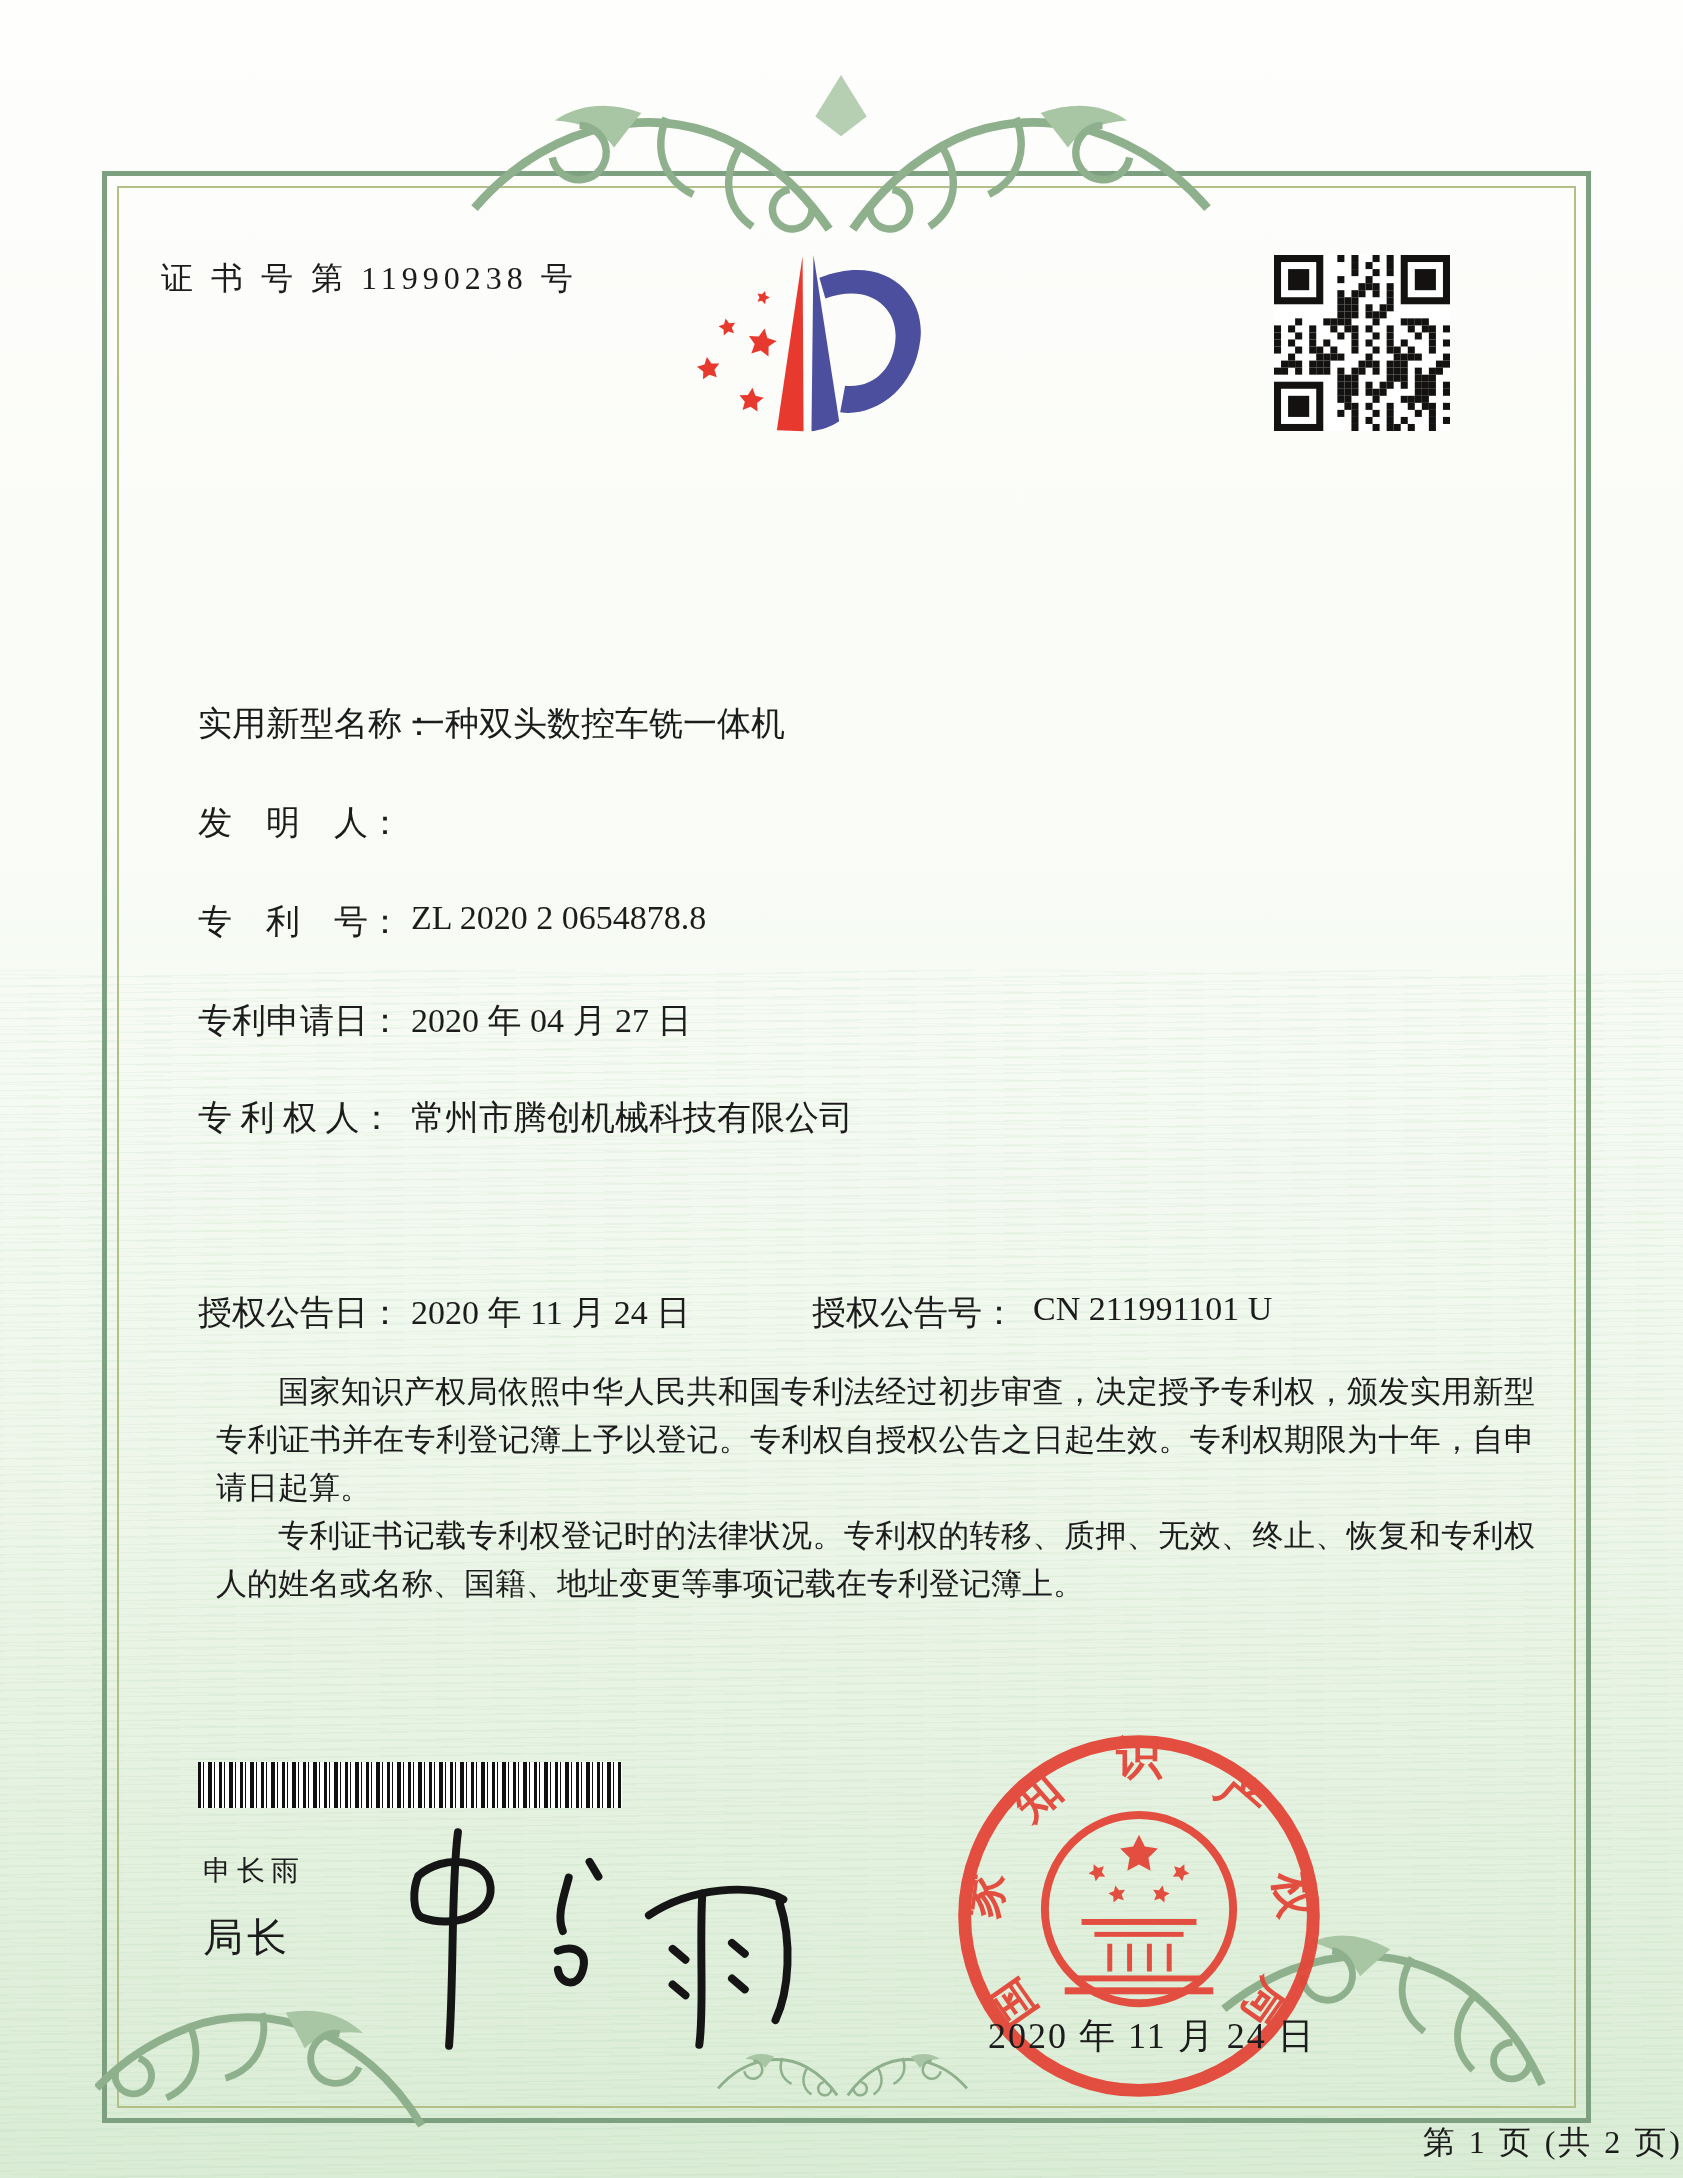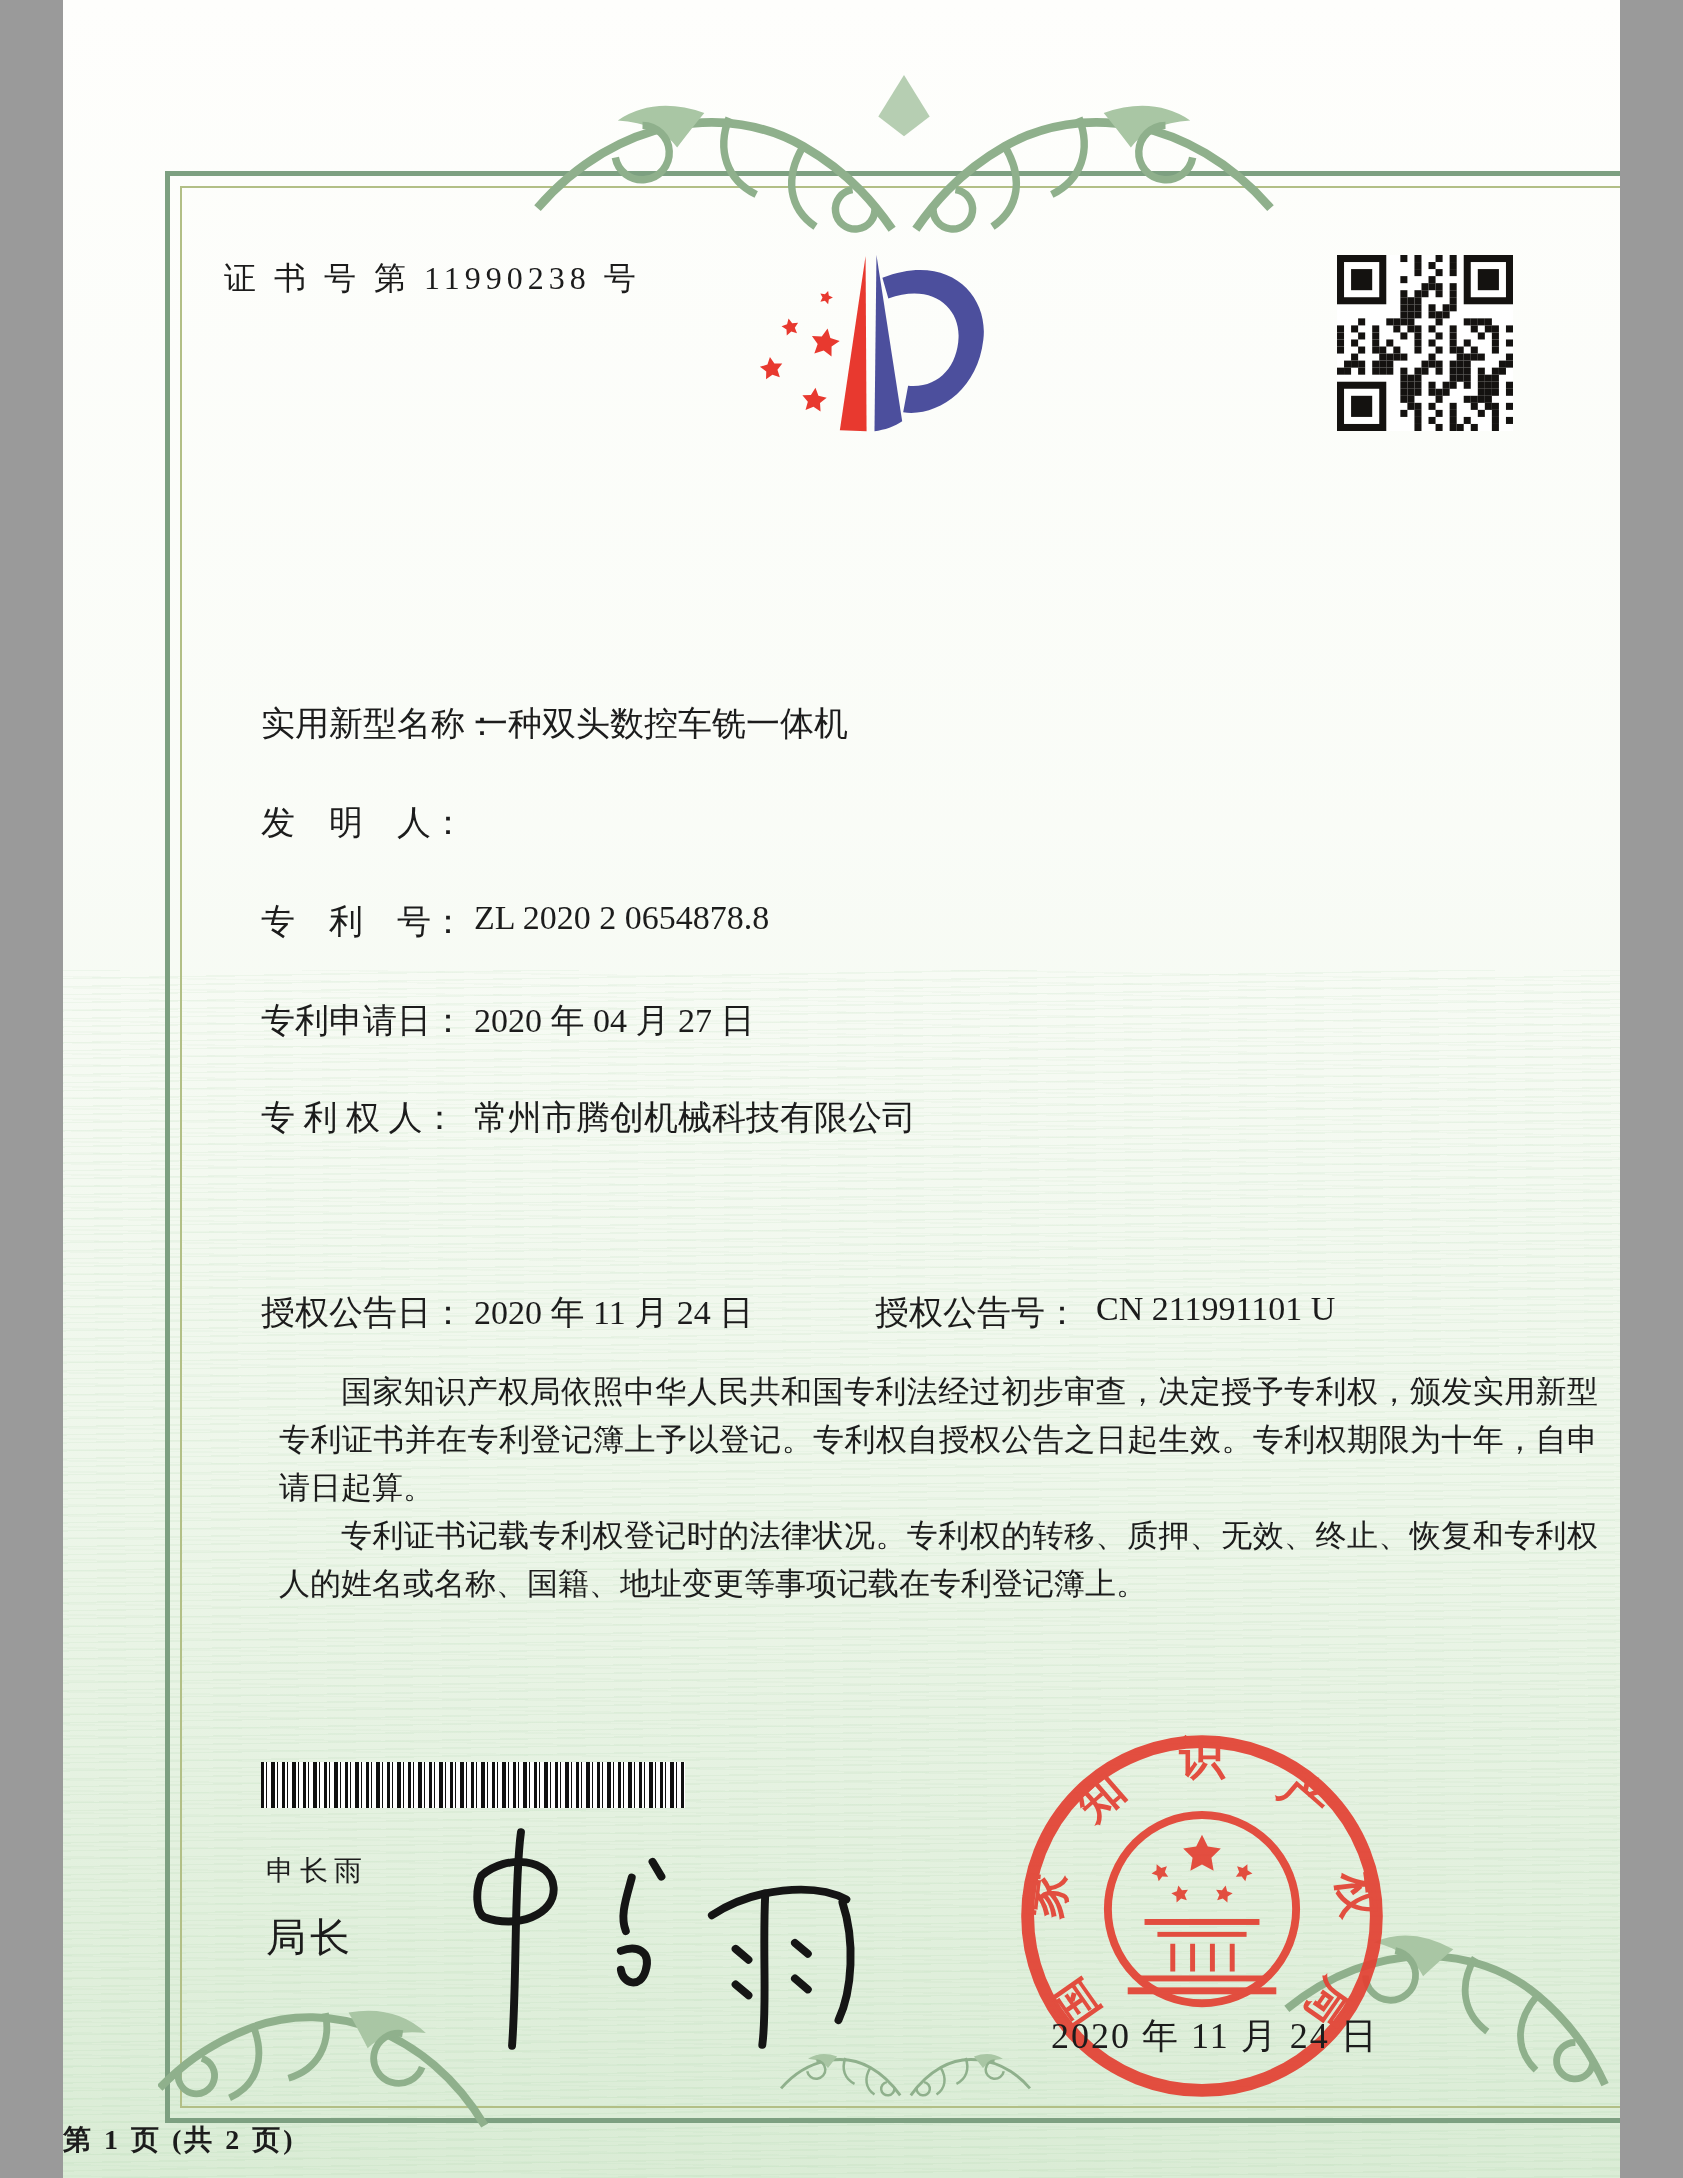--- a/index.html
+++ b/index.html
@@ -1,17 +1,17 @@
 <!DOCTYPE html>
 <html><head>
 <meta charset="utf-8">
 <style>
   html,body { margin:0; padding:0; background:#9a9a9a; }
   .page {
-    position:relative; width:1557px; height:2178px; margin:0 auto;
+    position:relative; width:1683px; height:2178px; margin:0 auto;
     background:#fefefc;
     font-family:"Liberation Serif","DejaVu Serif",serif;
     color:#1c1c1c; overflow:hidden;
   }
   
   .bg-tint {
     position:absolute; inset:0; pointer-events:none;
     background:
       linear-gradient(180deg, rgba(240,248,238,0) 0%, rgba(236,246,232,.25) 38%,
                       rgba(224,240,219,.55) 68%, rgba(214,234,209,.9) 100%);
@@ -60,21 +60,21 @@
   .signoff-title { left:203px; top:1889px; font-size:40px; letter-spacing:4px;margin-top:21px; }
   .signoff-name  { left:203px; top:1852px; font-size:28px; letter-spacing:6px; }
 
   .signature-svg { left:364px; top:1820px; }
 
   .seal-svg { left:926px; top:1706px; opacity:.93; }
   .seal-svg text { font-family:"Liberation Serif","DejaVu Serif",serif; font-weight:bold; }
 
   .seal-date { left:988px; top:2012px; font-size:36px; letter-spacing:2px; z-index:5; white-space:nowrap; }
 
-  .page-footer { left:0; width:1683px; top:2121px; text-align:left; font-size:28px; letter-spacing:3px;font-weight:bold; }
+  .page-footer { left:0; width:1683px; top:2121px; text-align:right; font-size:32px; letter-spacing:3px; }
 
   .logo-svg { left:671px; top:236px; }
   .qr-svg   { left:1274px; top:255px; background:#fff; }
 
   .ornament { pointer-events:none; }
 </style>
 </head>
 <body>
 
 <div class="page">

